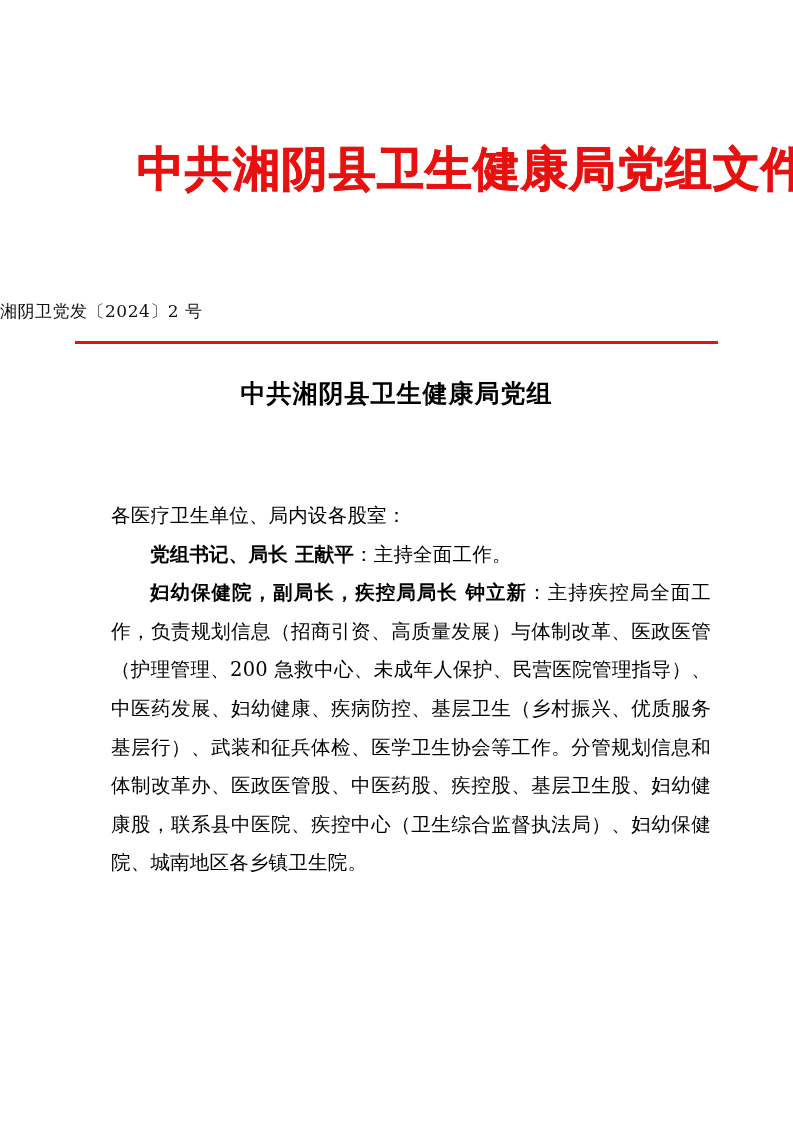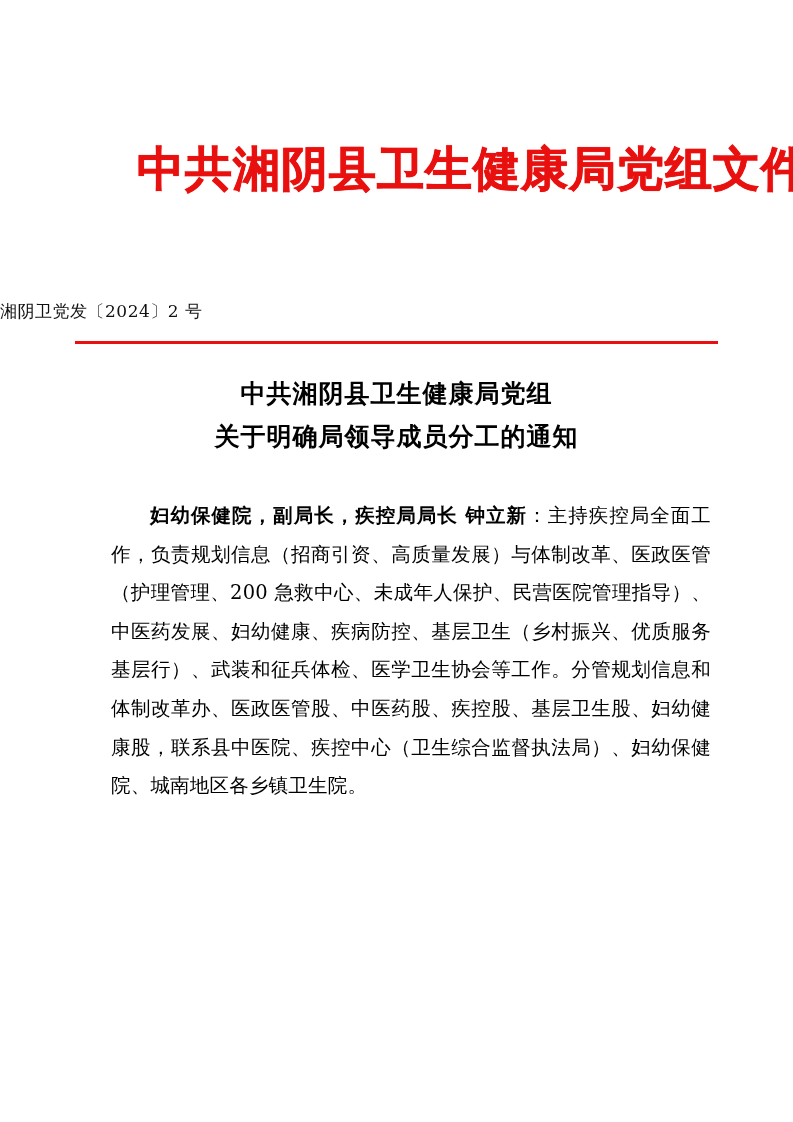--- a/index.html
+++ b/index.html
@@ -101,26 +101,27 @@
   <div class="doc-header">
     <div class="doc-header-title">中共湘阴县卫生健康局党组文件</div>
   </div>
 
   <div class="doc-number">湘阴卫党发〔2024〕2 号</div>
 
   <div class="red-rule"></div>
 
   <div class="title-block">
     <div class="title-line">中共湘阴县卫生健康局党组</div>
-    <div class="title-line">关于明确局领导成员分工的通知</div>
   </div>
 
   <div class="body-block">
 
+    <p class="para">各医疗卫生单位、局内设各股室：</p>
 
 
+    <p class="para indent"><span class="b">党组书记、局长  王献平</span><span>：主持全面工作。</span></p>
 
     <p class="para indent"><span class="b">妇幼保健院，副局长，疾控局局长  钟立新</span><span>：主持疾控局全面工作，负责规划信息（招商引资、高质量发展）与体制改革、医政医管（护理管理、200 急救中心、未成年人保护、民营医院管理指导）、中医药发展、妇幼健康、疾病防控、基层卫生（乡村振兴、优质服务基层行）、武装和征兵体检、医学卫生协会等工作。分管规划信息和体制改革办、医政医管股、中医药股、疾控股、基层卫生股、妇幼健康股，联系县中医院、疾控中心（卫生综合监督执法局）、妇幼保健院、城南地区各乡镇卫生院。</span></p>
 
 
   </div>
 
 </div>
 
 </body></html>

